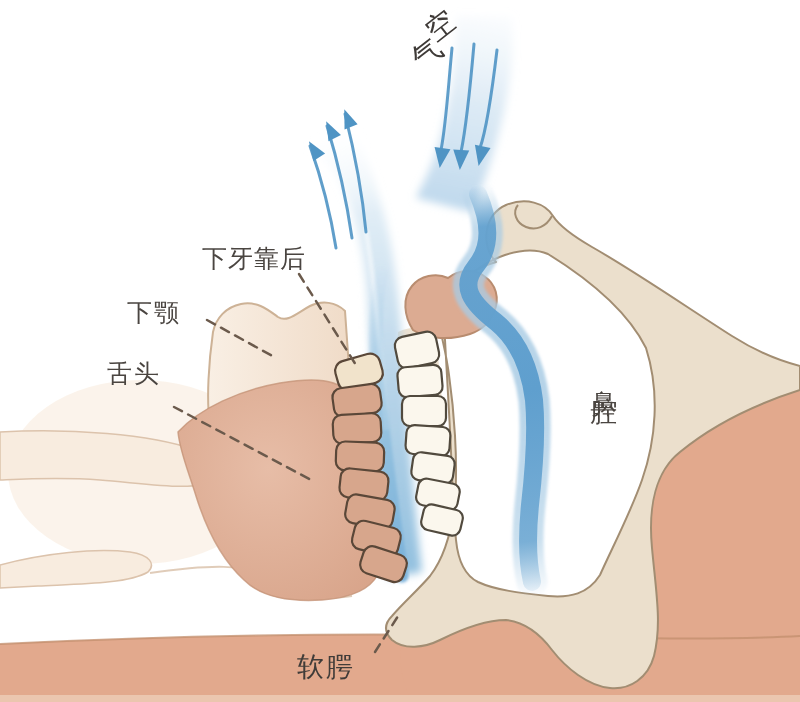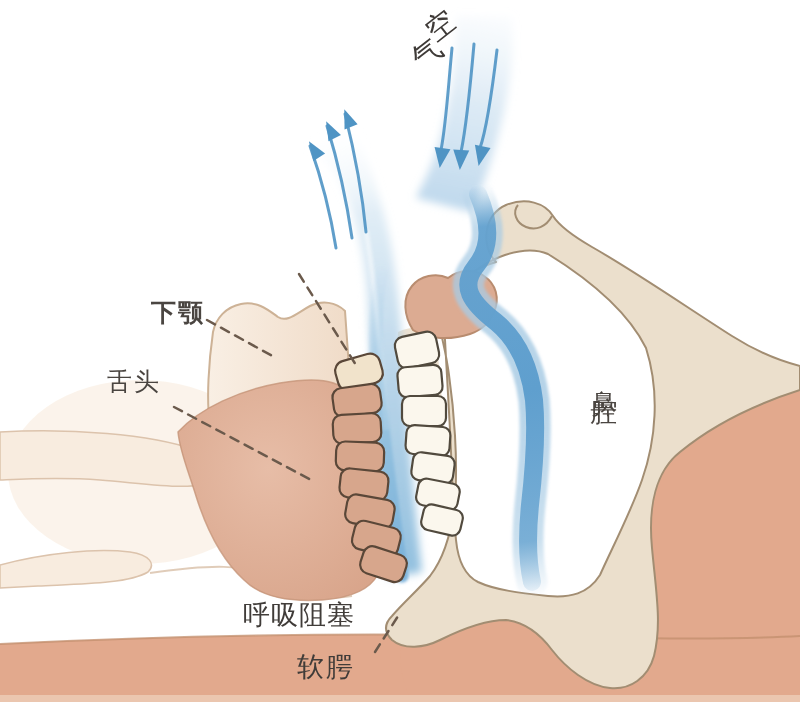--- a/index.html
+++ b/index.html
@@ -191,19 +191,19 @@
     <path class="dash" d="M207,320 L276,358"></path>
     <path class="dash" d="M174,407 L315,482"></path>
     <path class="dash" d="M375,652 L400,613"></path>
   </g>
 </svg>
 
 <div class="air-label">
       <span class="air-char">空</span>
       <span class="air-char">气</span>
     </div>
-<div class="lbl" style="left:151px;top:299px;font-weight:bold;">下颚</div>
-<div class="lbl" style="left:107px;top:368px;">舌头</div>
+<div class="lbl" style="left:202px;top:245px;letter-spacing:1px;">下牙靠后</div>
+<div class="lbl" style="left:127px;top:299px;">下颚</div>
+<div class="lbl" style="left:107px;top:360px;">舌头</div>
 <div class="lbl nasal-label" style="left:588px;top:368px;">鼻腔</div>
-<div class="lbl lbl-big" style="left:243px;top:601px;letter-spacing:1px;">呼吸阻塞</div>
 <div class="lbl lbl-big" style="left:297px;top:653px;">软腭</div>
 
 </div>
 
 </body></html>

